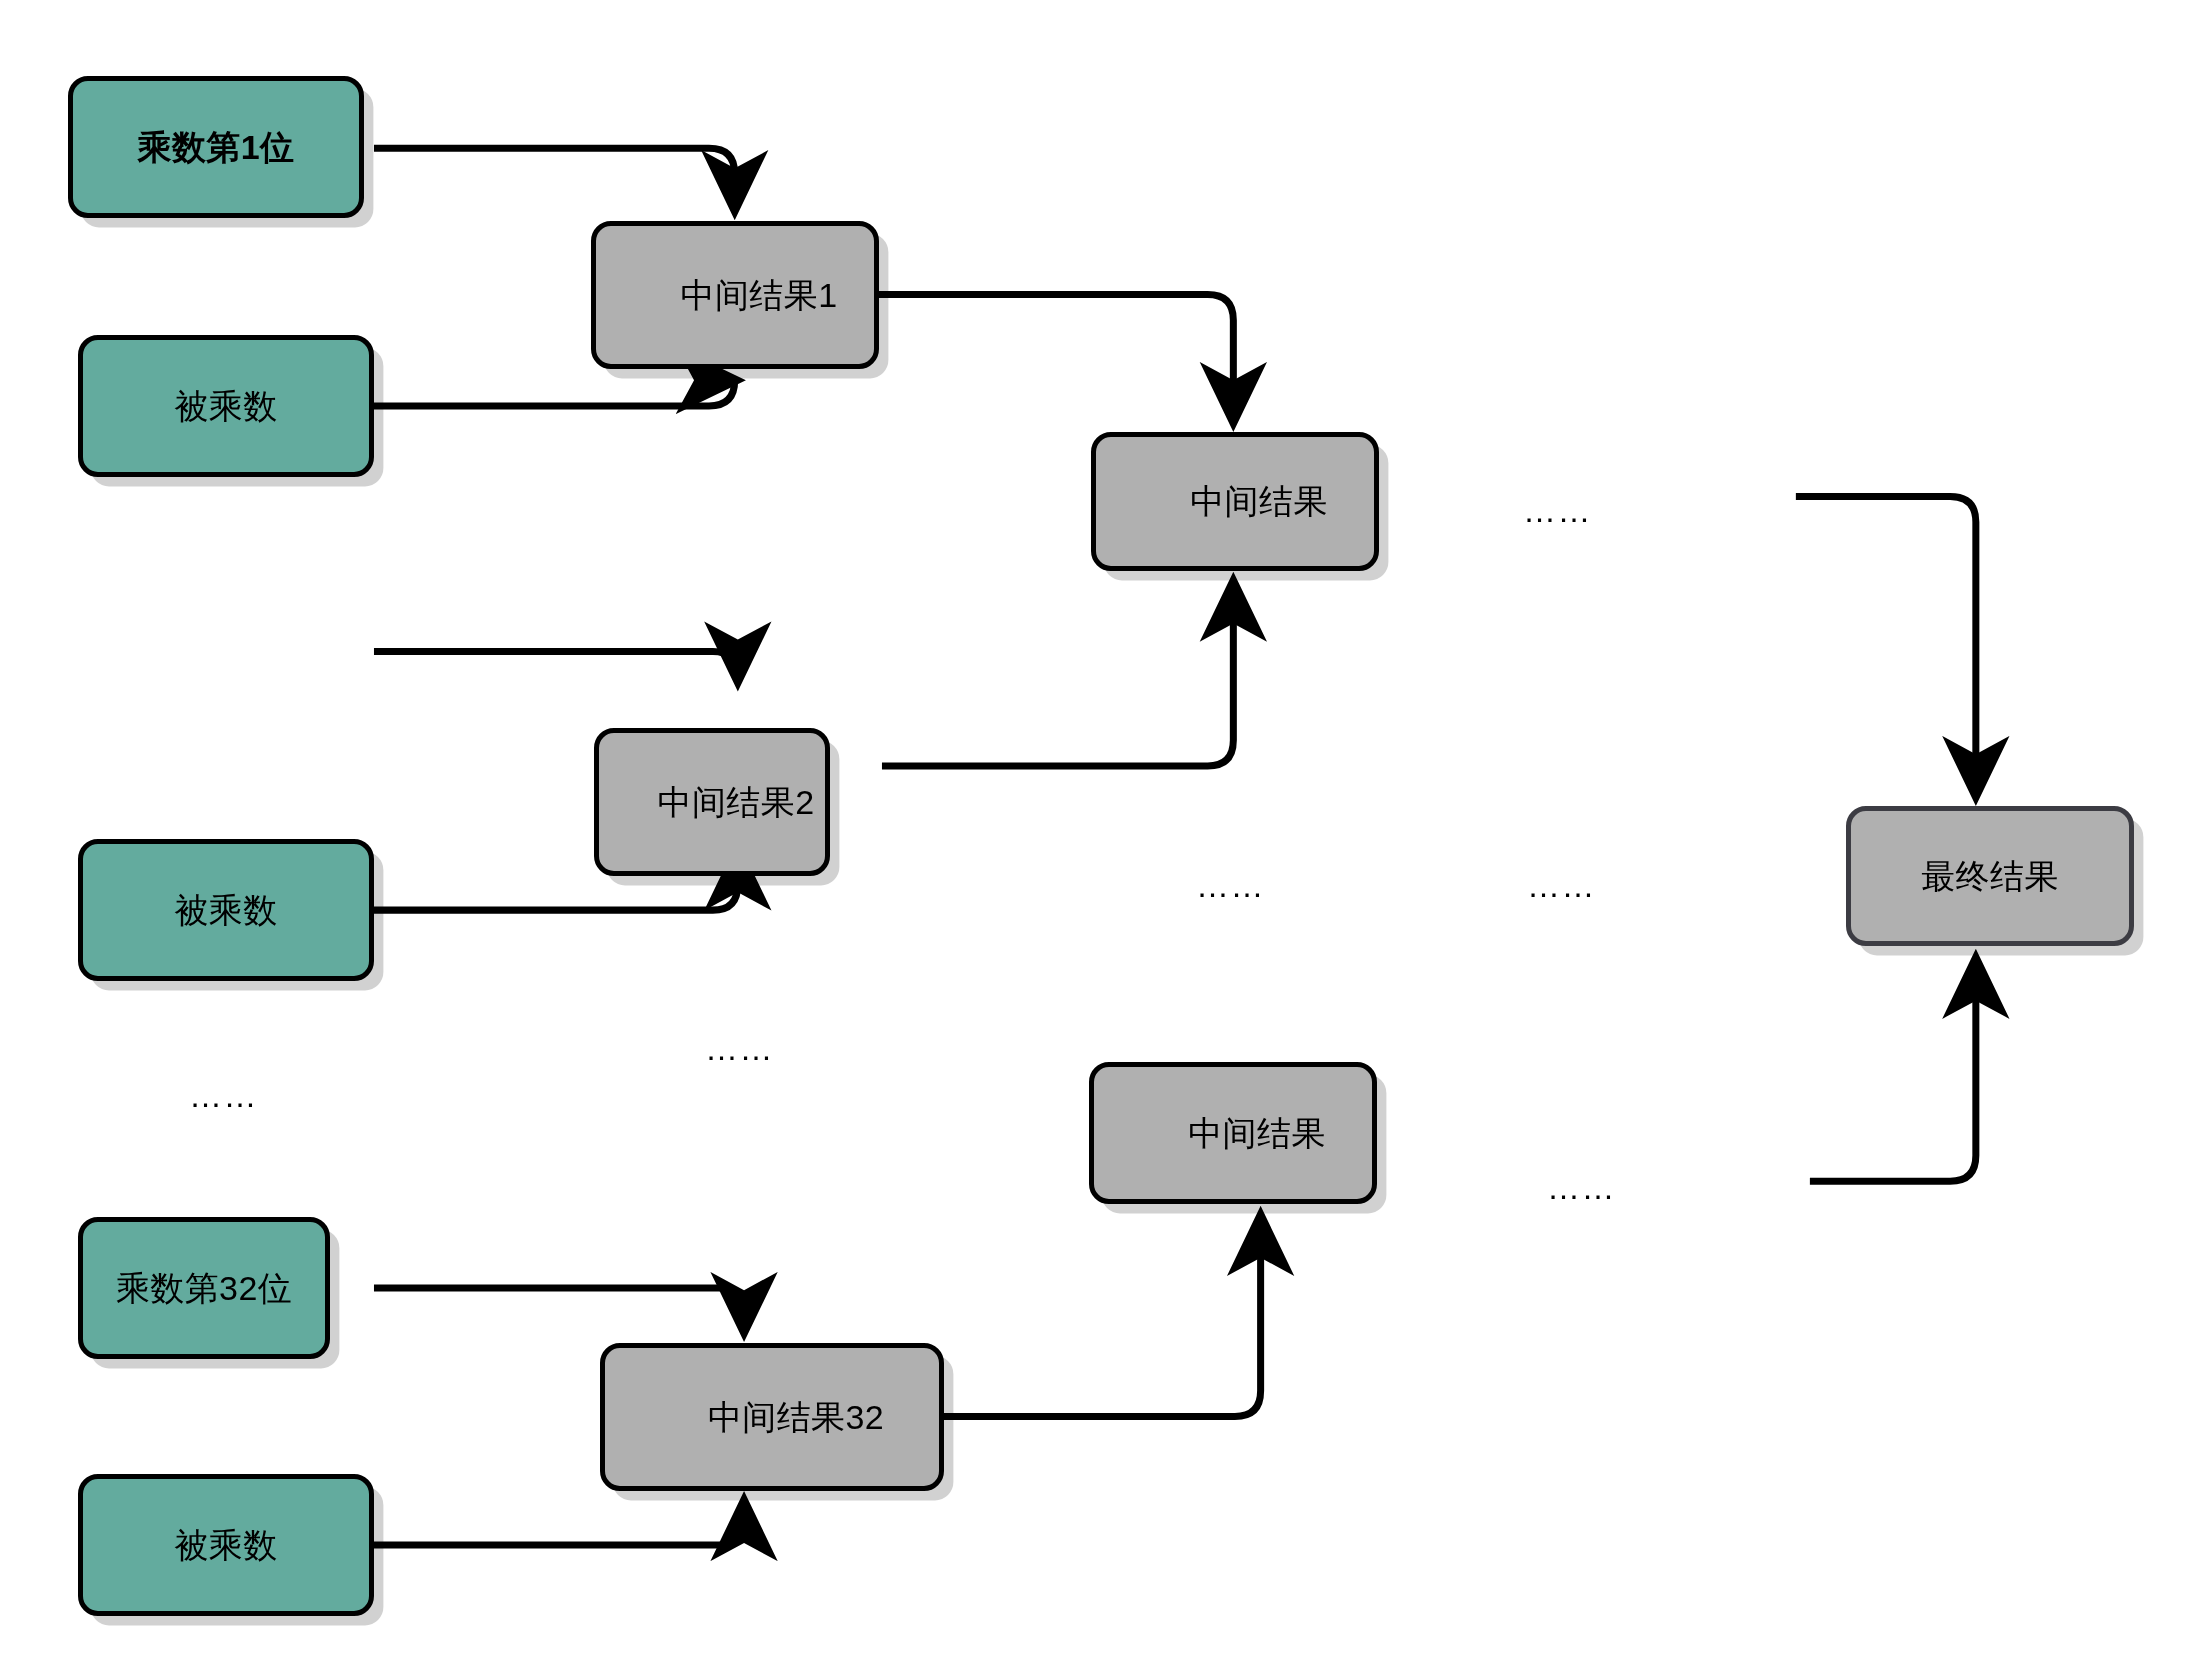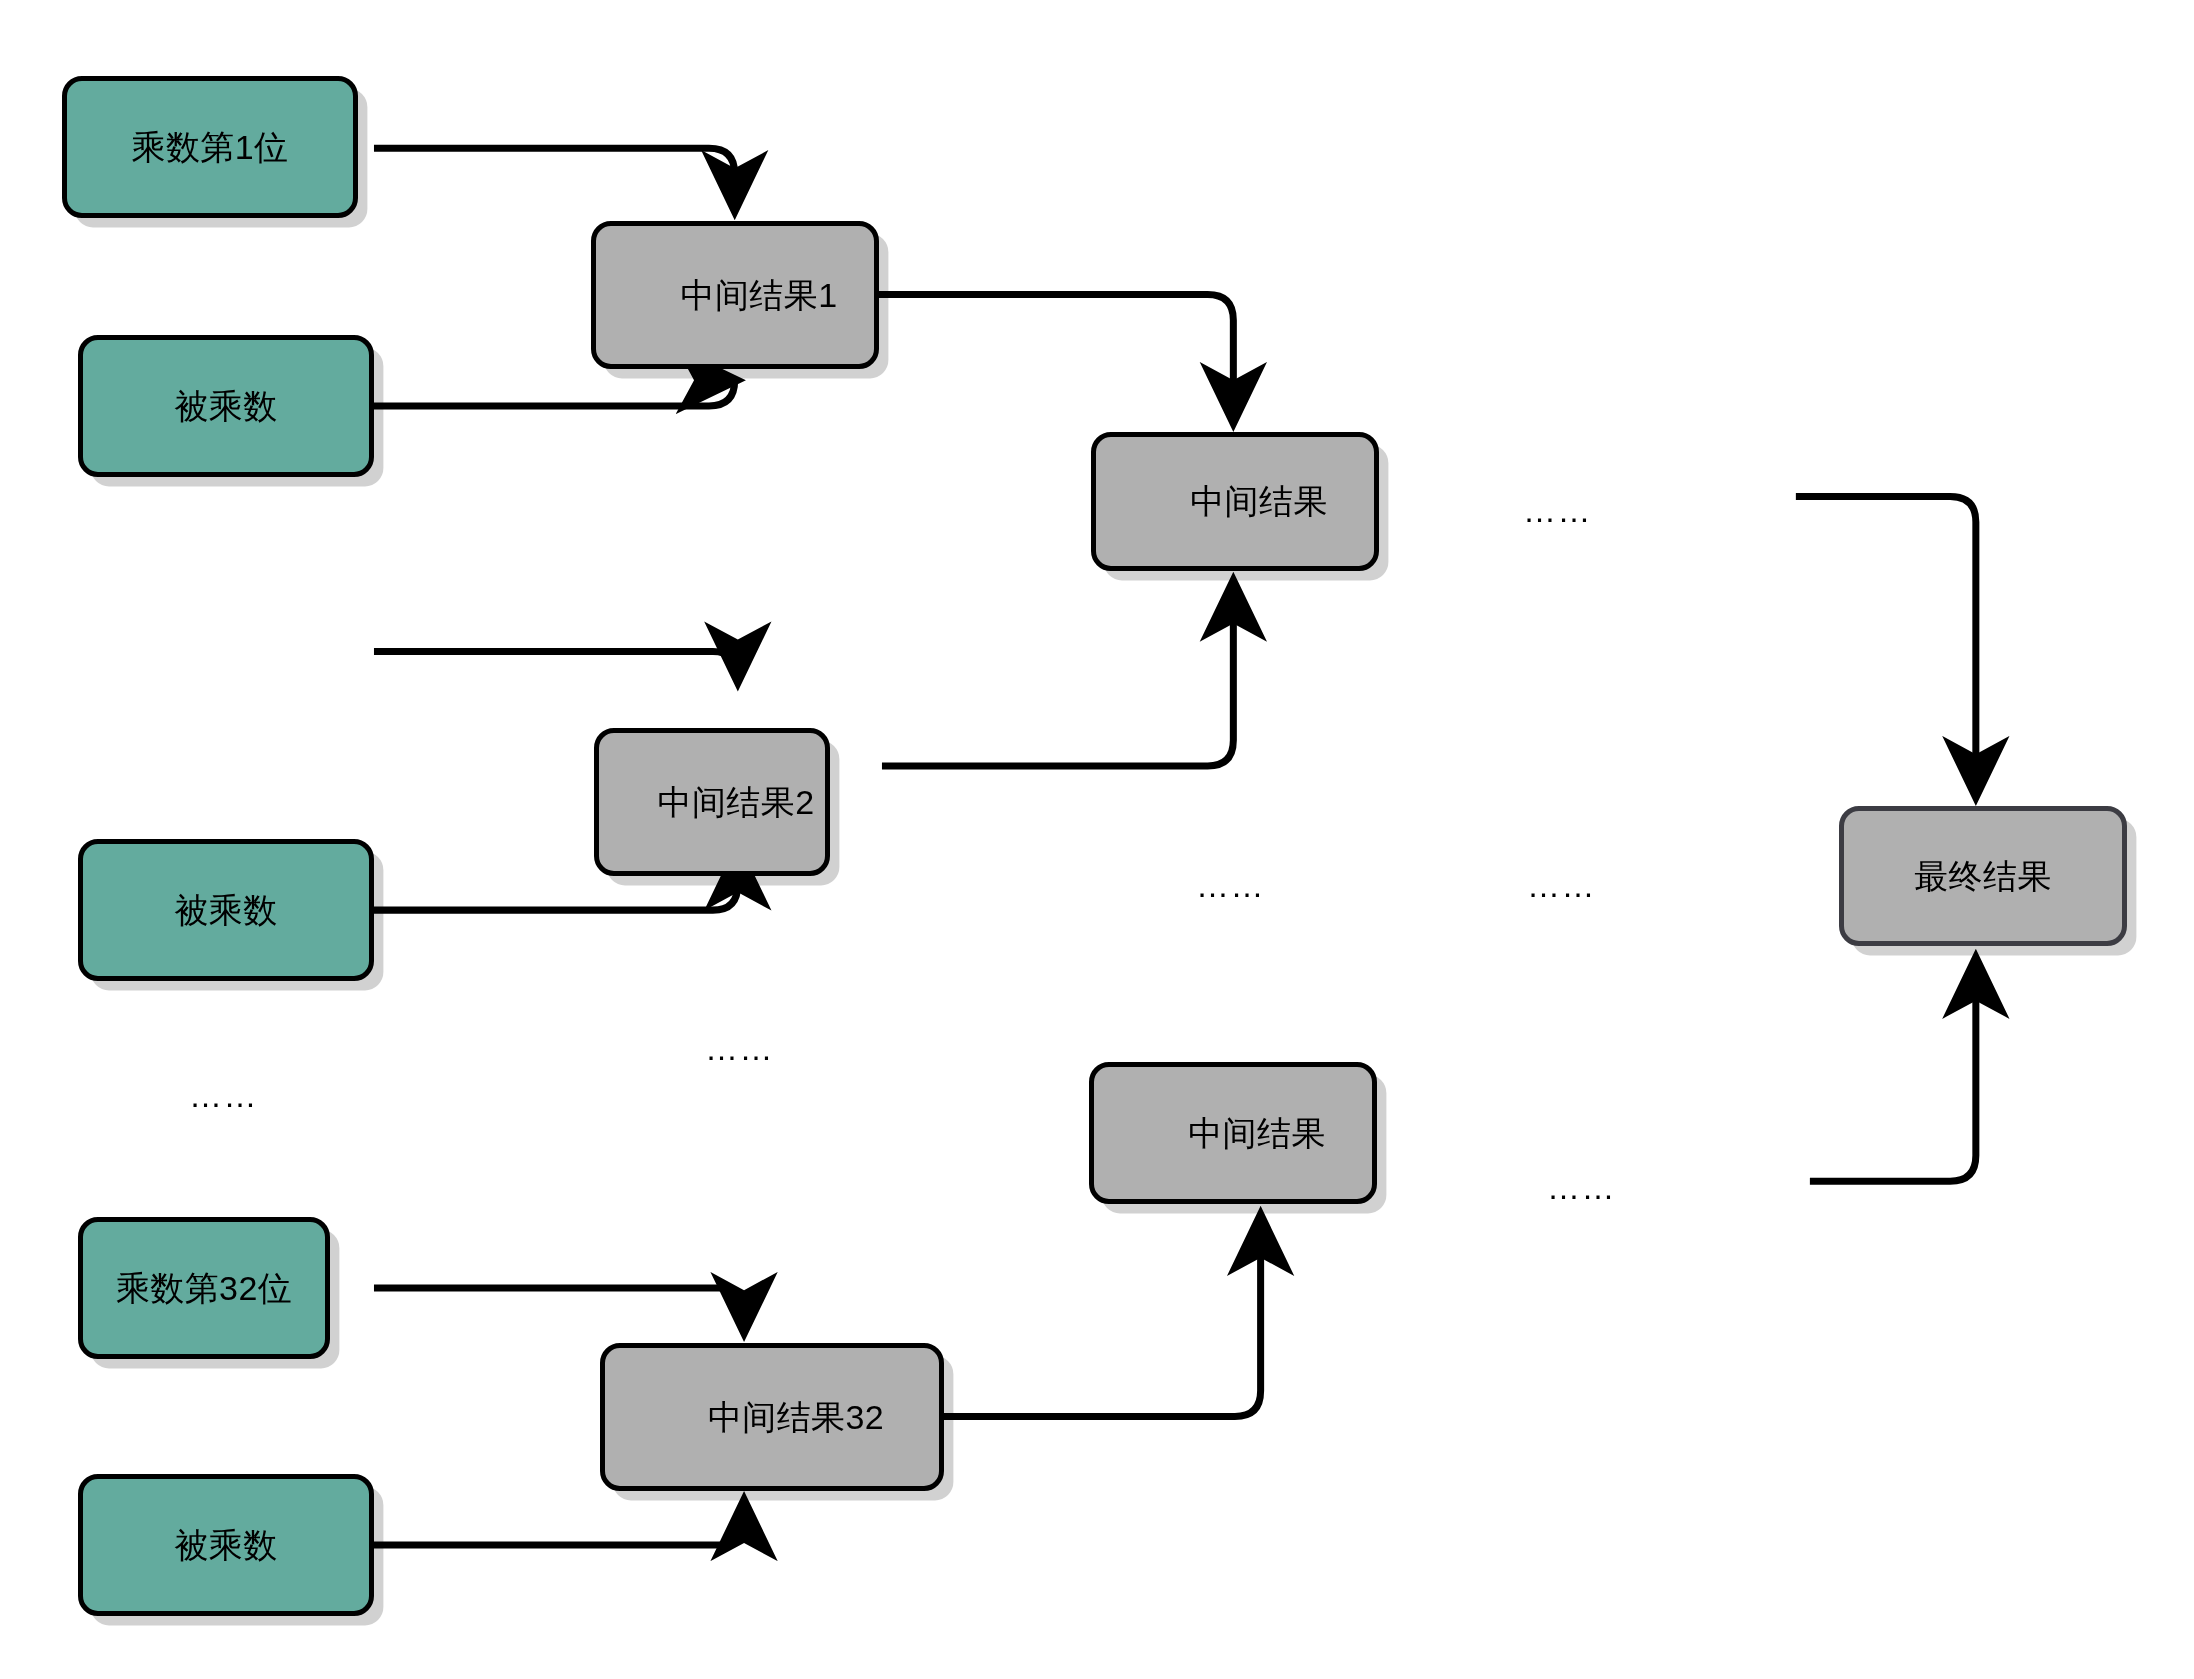--- a/index.html
+++ b/index.html
@@ -44,20 +44,21 @@
   .node.green {
     background: #63ab9e;
   }
   .node.gray {
     background: #b0b0b0;
     padding-left: 48px;
   }
   .node.final {
     background: #b0b0b0;
     border-color: #3c3c43;
+    margin-left: 7px;
   }
   .node .label {
     pointer-events: none;
   }
   .ellipsis {
     position: absolute;
     font-size: 33px;
     color: #000000;
     letter-spacing: 1.6px;
     white-space: nowrap;
@@ -95,21 +96,21 @@
       <path d="M 1132,983 L 1550,983 Q 1583,983 1583,950 L 1583,748" marker-end="url(#arrowhead)"></path>
 
       <path d="M 1140,1818 L 1585,1818 Q 1618,1818 1618,1785 L 1618,1562" marker-end="url(#arrowhead)"></path>
 
       <path d="M 2305,637 L 2503,637 Q 2536,637 2536,670 L 2536,1020" marker-end="url(#arrowhead)"></path>
 
       <path d="M 2323,1516 L 2503,1516 Q 2536,1516 2536,1483 L 2536,1232" marker-end="url(#arrowhead)"></path>
     </g>
   </svg>
 
-  <div class="node green" style="left:62px; top:76px; width:296px; height:142px;">
+  <div class="node green" style="left:68px; top:76px; width:296px; height:142px;font-weight:bold;">
     <span class="label">乘数第1位</span>
   </div>
 
   <div class="node green" style="left:78px; top:335px; width:296px; height:142px;">
     <span class="label">被乘数</span>
   </div>
 
 
   <div class="node green" style="left:78px; top:839px; width:296px; height:142px;">
     <span class="label">被乘数</span>

